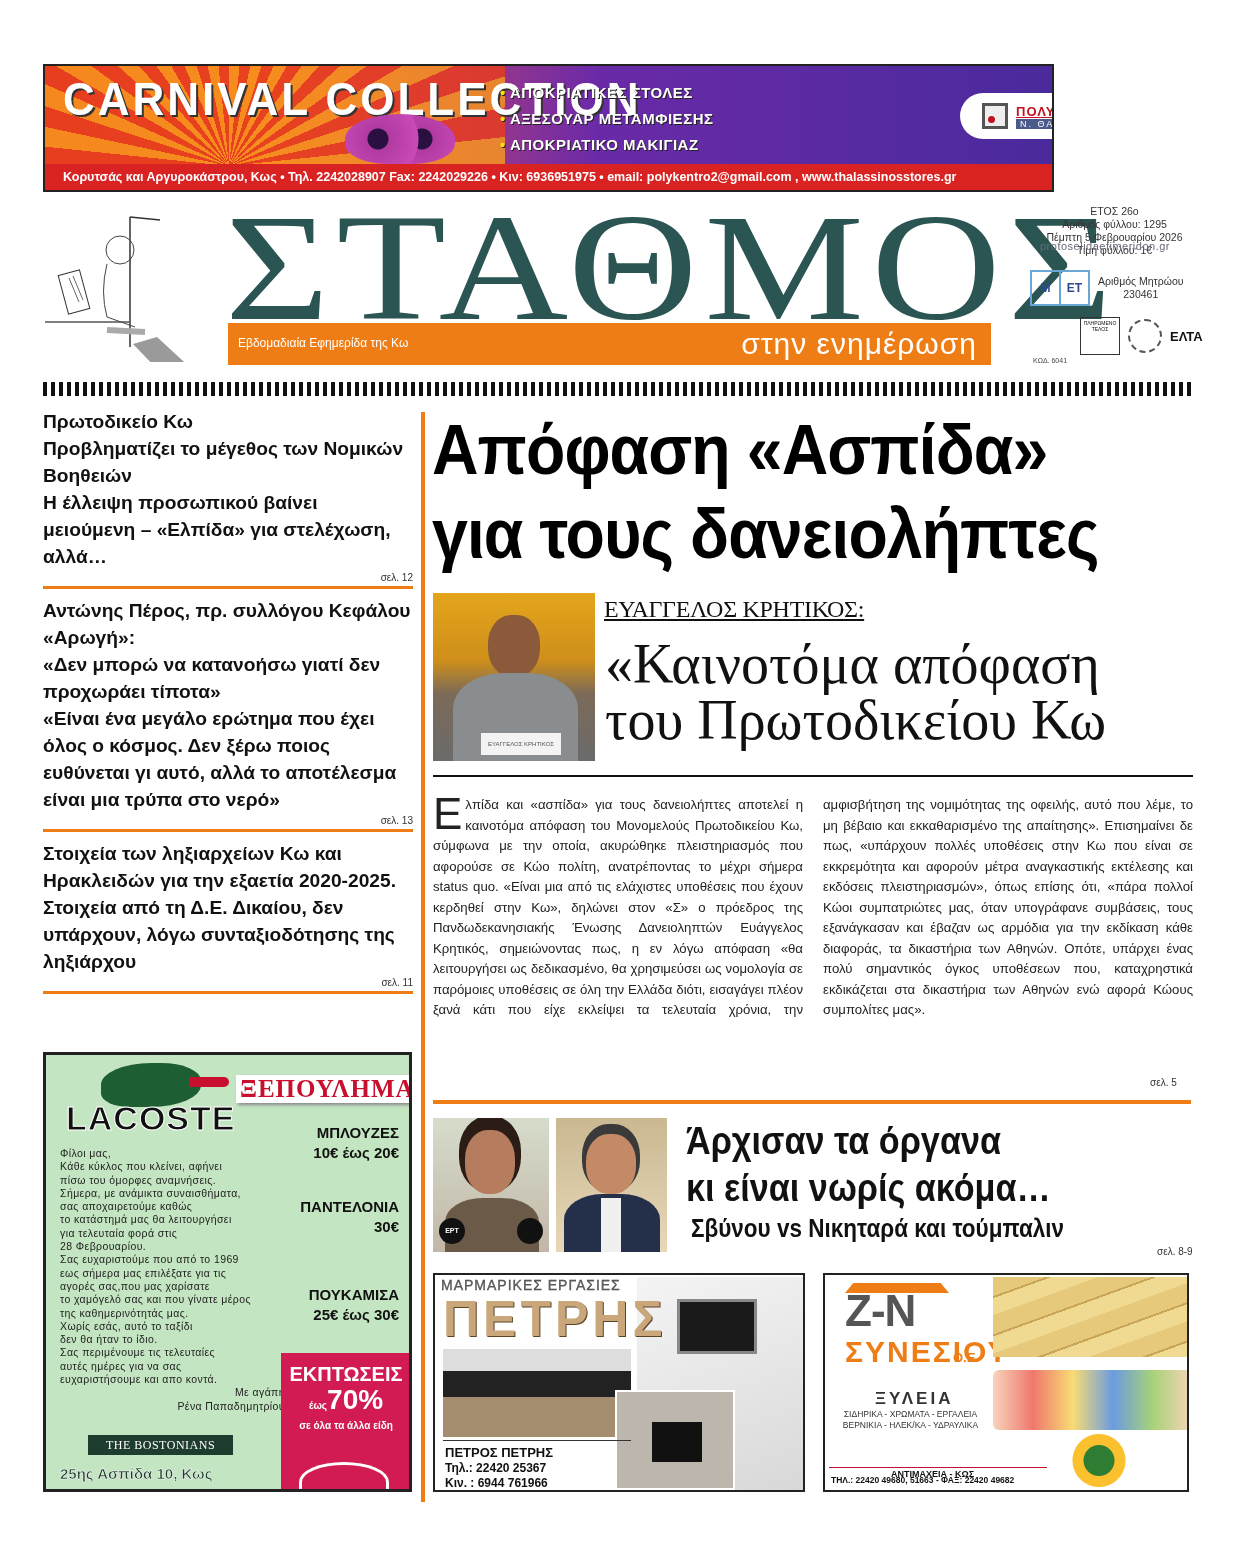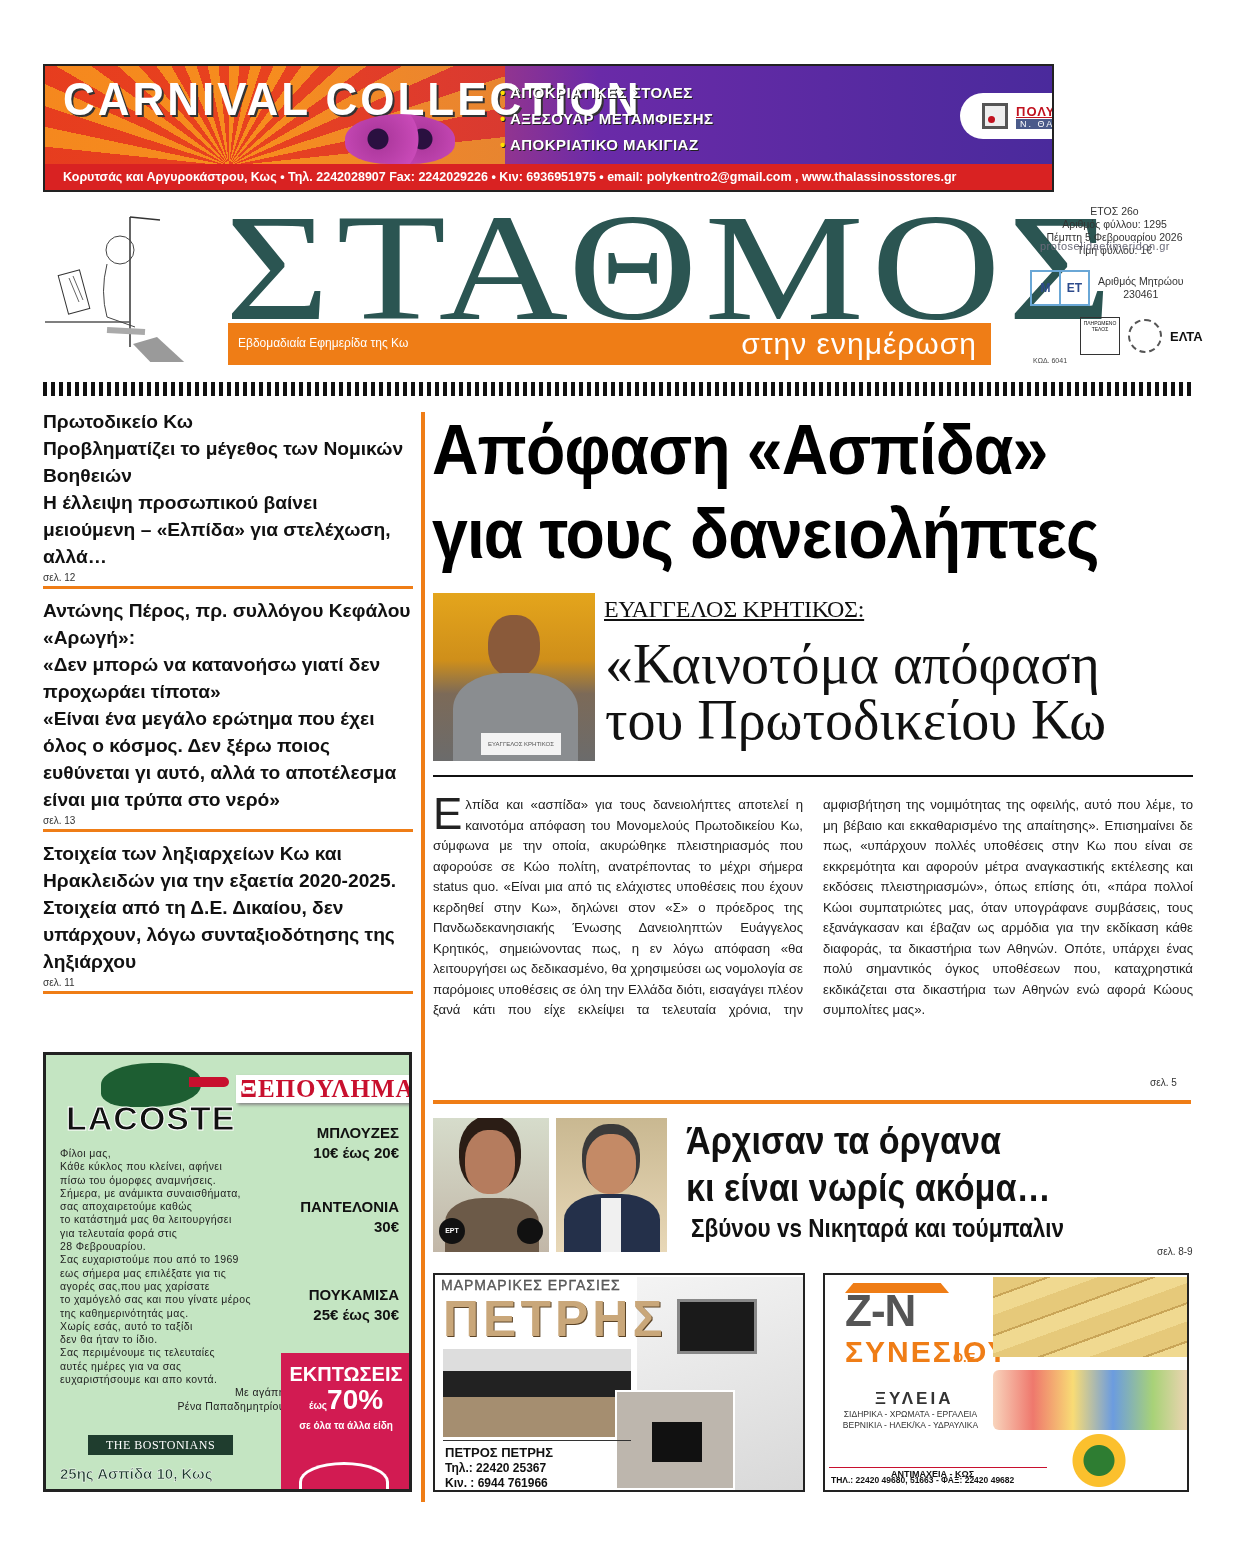--- a/index.html
+++ b/index.html
@@ -43,21 +43,21 @@
   .badges .elta { font-weight:bold; font-size:13px; }
   .badges .kod { position:absolute; left:0; top:40px; font-size:7px; color:#444; }
 
   
   .ticks { left: 43px; top: 382px; width: 1150px; height: 14px; background: repeating-linear-gradient(90deg, #111 0 4px, transparent 4px 8px); }
 
   
   .left-col { left: 43px; top: 408px; width: 370px; }
   .story { font-weight: bold; font-size: 19.2px; line-height: 27px; color: #111; }
   .story p { margin: 0; }
-  .page-ref { font-size: 10px; color: #333; margin-top: 2px; }
+  .page-ref { text-align: right; font-size: 10px; color: #333; margin-top: 2px; }
   .orule { height: 3px; background: #ef7d16; margin: 3px 0 8px; }
 
   
   .vdiv { left: 421px; top: 412px; width: 4px; height: 1090px; background: #ef7d16; }
 
   
   .headline { left: 432px; top: 408px; width: 765px; font-weight: bold; font-size: 70px; line-height: 84px; letter-spacing: -1px; color: #000; transform: scaleX(0.92); transform-origin: left top; white-space: nowrap; }
   .photo1 { left: 433px; top: 593px; width: 162px; height: 168px; background: linear-gradient(180deg, #e4a51c 0%, #cf8f1a 40%, #7c6a58 60%, #6b6b6b 100%); overflow:hidden; }
   .photo1 .head { position:absolute; left:55px; top:22px; width:52px; height:62px; border-radius:45%; background:#8a5a3a; }
   .photo1 .body { position:absolute; left:20px; top:80px; width:125px; height:90px; border-radius:40% 40% 0 0; background:#8a8d90; }

